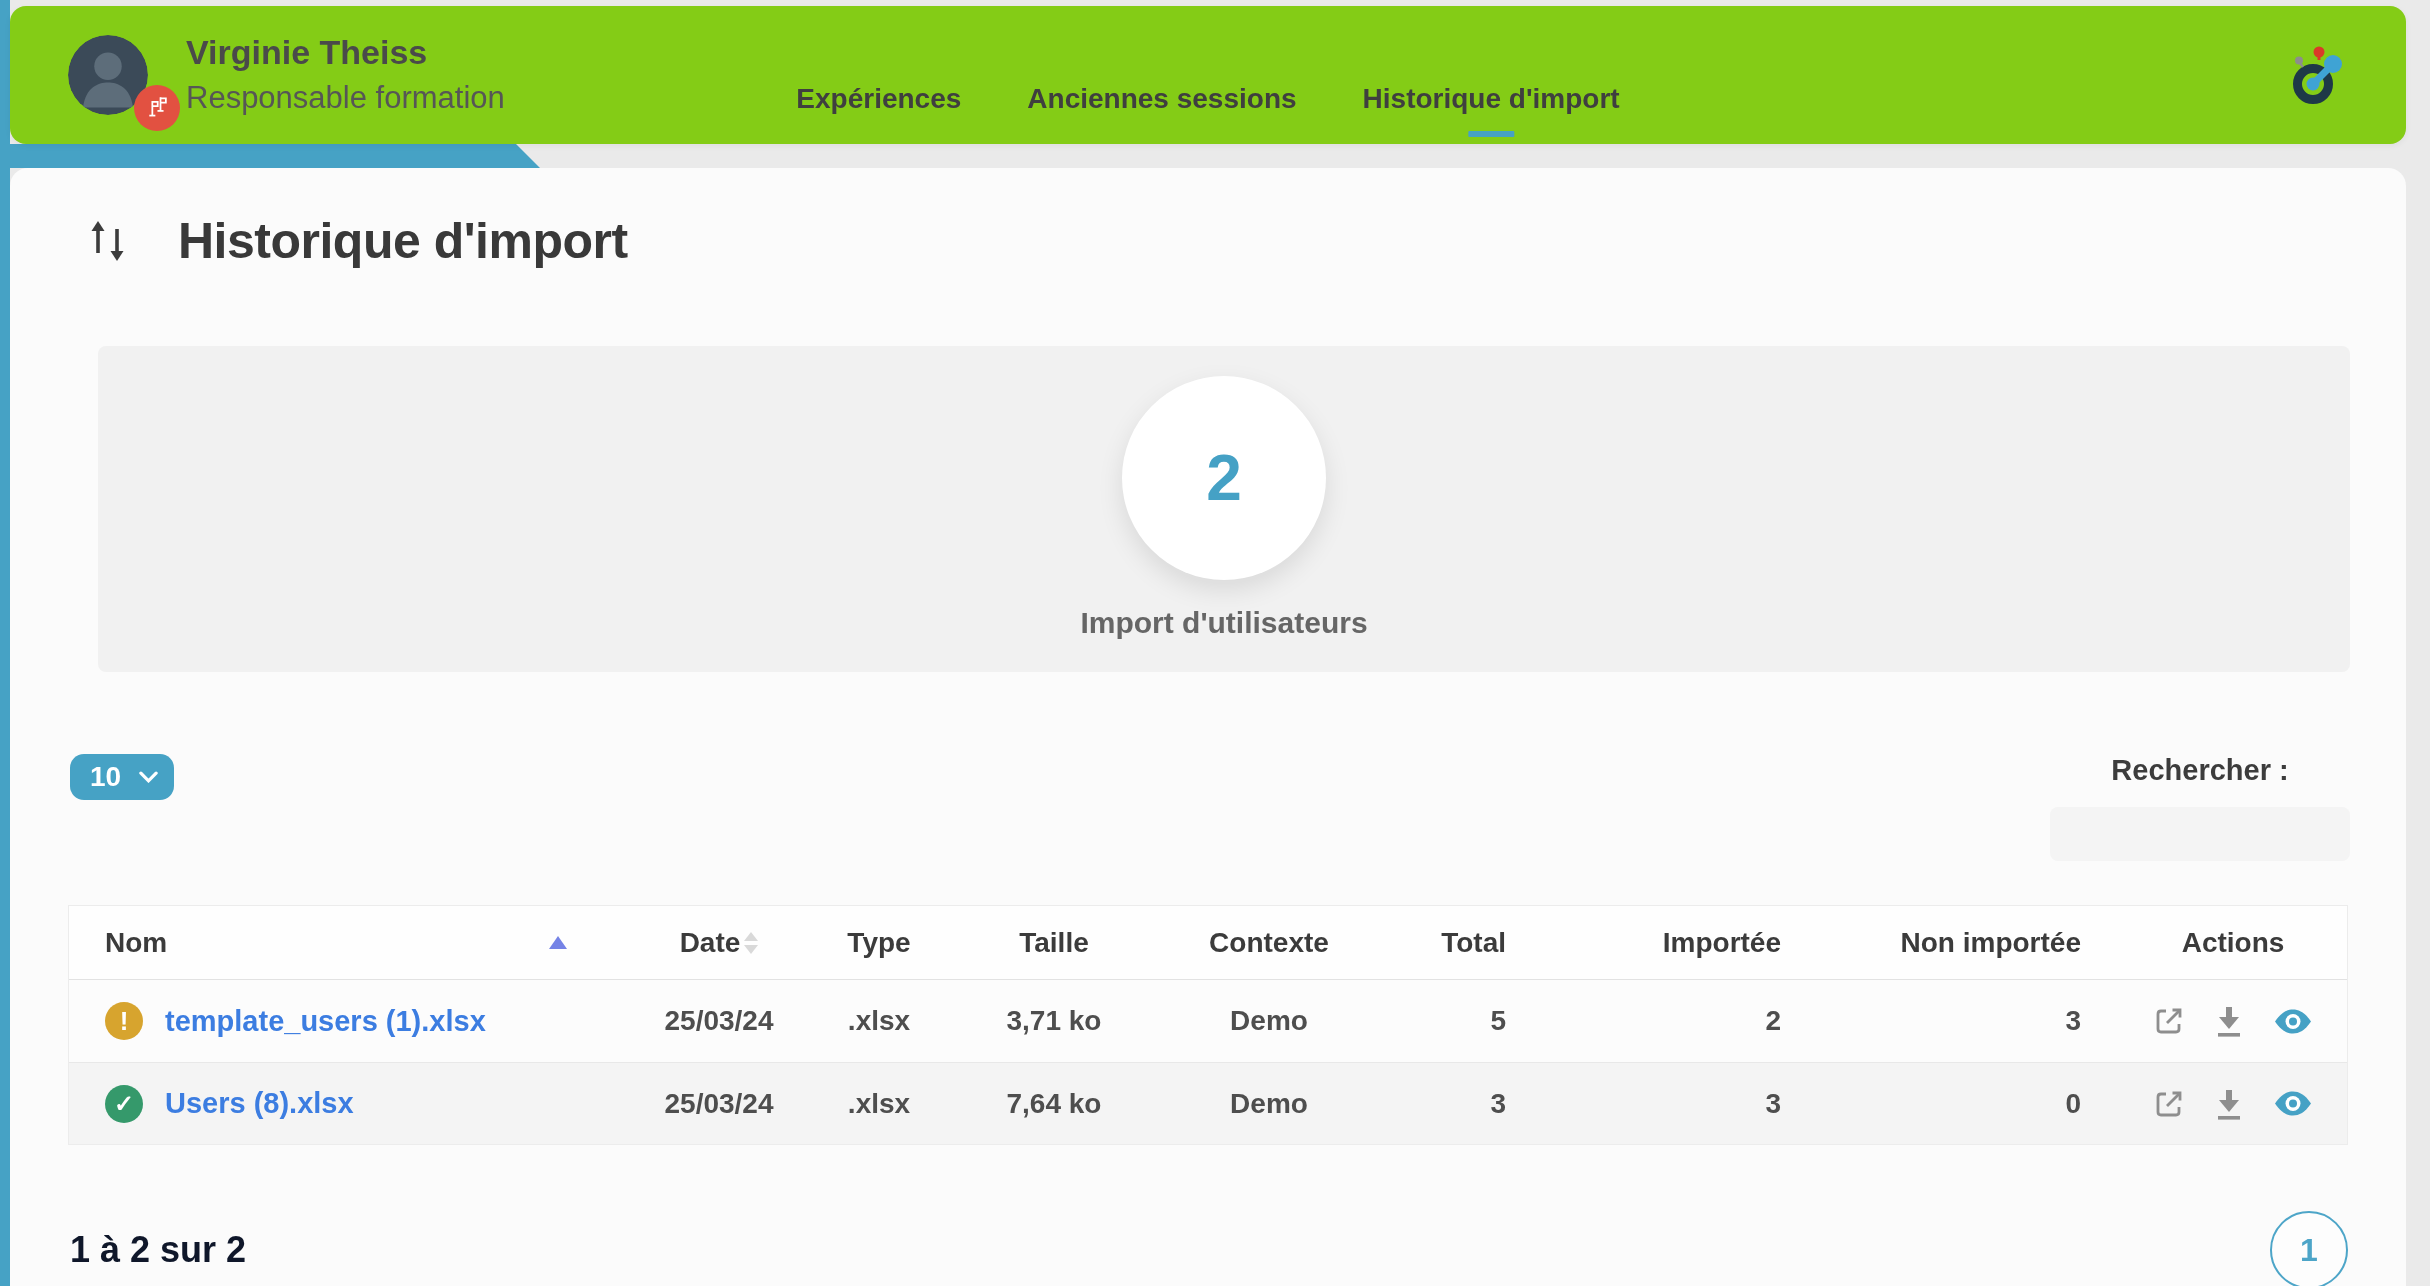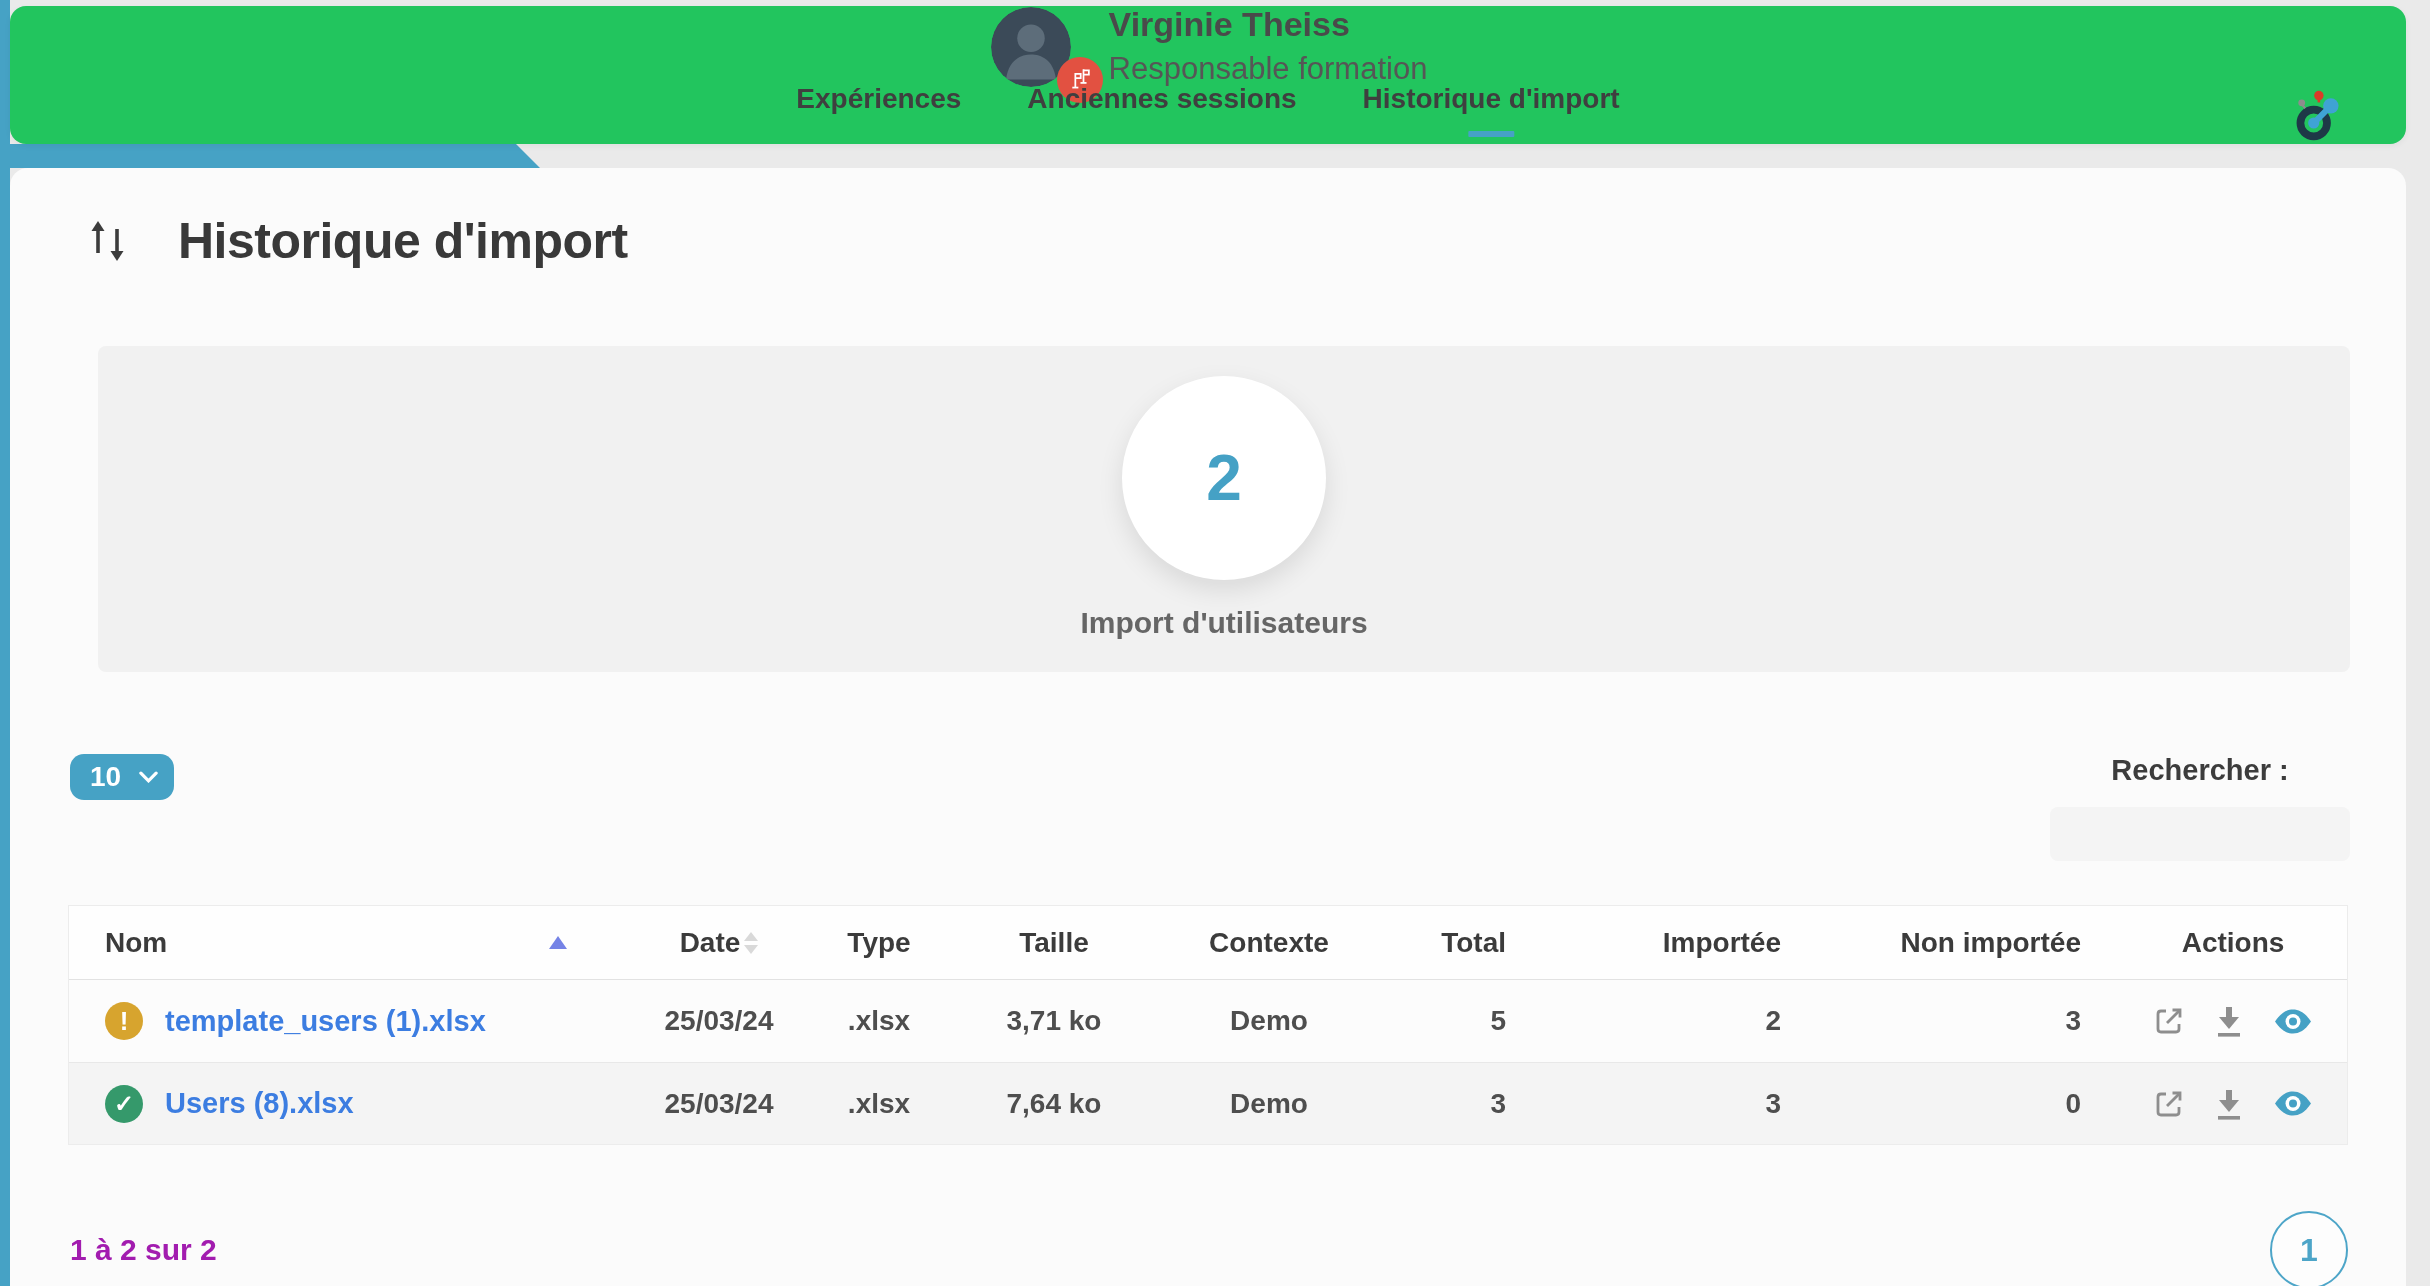--- a/index.html
+++ b/index.html
@@ -12,23 +12,23 @@
     -webkit-font-smoothing:antialiased;
   }
   
   .left-strip { position:absolute; left:0; top:0; width:10px; height:1286px; background:#46a2c5; }
   .teal-band  { position:absolute; left:0; top:144px; width:540px; height:24px; background:#46a2c5;
                 clip-path:polygon(0 0, 516px 0, 540px 100%, 0 100%); }
 
   
   .header-card {
     position:absolute; left:10px; top:6px; width:2396px; height:138px;
-    background:#22c55e; border-radius:16px;
+    background:#84cc16; border-radius:16px;
     box-shadow:0 2px 6px rgba(0,0,0,0.05);
-    display:flex; align-items:center; padding:0 56px 0 58px;flex-direction:column;
+    display:flex; align-items:center; padding:0 56px 0 58px;
   }
   .user-block { display:flex; align-items:center; cursor:pointer; }
   .avatar-wrap { position:relative; width:84px; height:80px; }
   .avatar { width:80px; height:80px; border-radius:50%; overflow:hidden; display:block; }
   .badge {
     position:absolute; right:-28px; bottom:-16px; width:46px; height:46px; border-radius:50%;
     background:#e25141; display:flex; align-items:center; justify-content:center;
   }
   .user-text { margin-left:34px; }
   .user-name { font-size:34px; font-weight:700; color:#4a4a4a; line-height:1.1; }
@@ -110,21 +110,21 @@
   .status-dot { width:38px; height:38px; border-radius:50%; flex:0 0 38px; display:flex; align-items:center; justify-content:center;
                 color:#fff; font-weight:700; }
   .status-warning { background:#d7a42e; font-size:26px; }
   .status-success { background:#35996b; font-size:24px; }
   .file-link { color:#3c7de1; text-decoration:none; font-size:29px; font-weight:700; cursor:pointer; }
 
   .icon-btn { background:none; border:none; padding:0; cursor:pointer; display:flex; align-items:center; justify-content:center; }
 
   
   .footer-row { display:flex; justify-content:space-between; align-items:center; margin:66px 58px 0 60px; }
-  .range-text { font-size:30px; font-weight:700; color:#a21caf; }
+  .range-text { font-size:36px; font-weight:700; color:#0f172a; }
   .page-btn {
     width:78px; height:78px; border-radius:50%; border:2px solid #4da5c8; background:#fdfdfd;
     color:#4da5c8; font-family:inherit; font-size:32px; font-weight:700; cursor:pointer;
     display:flex; align-items:center; justify-content:center;
   }
 </style>
 </head>
 <body>
 
 <div class="left-strip"></div>

